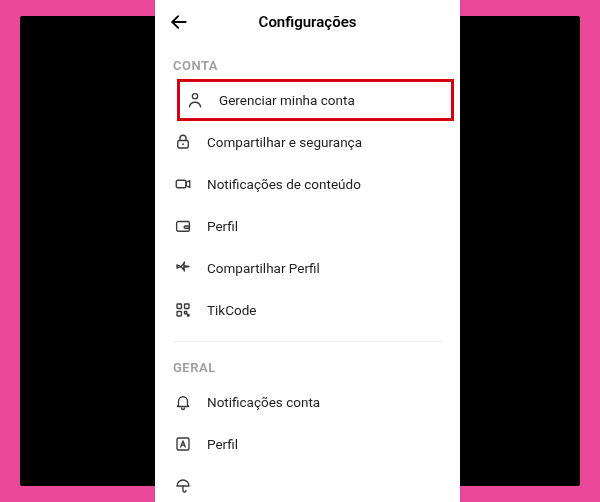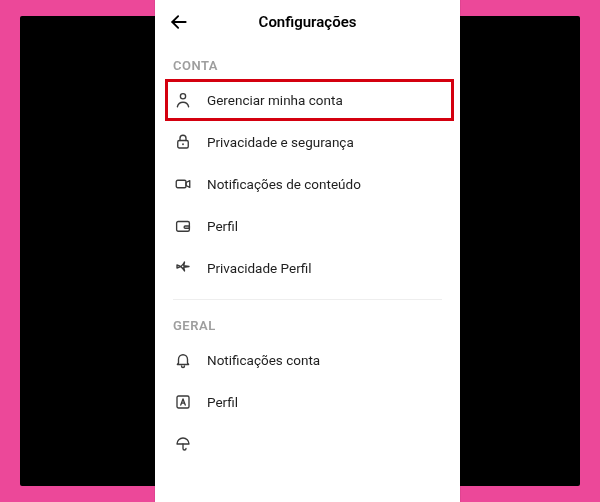--- a/index.html
+++ b/index.html
@@ -65,21 +65,21 @@
     padding: 14px 18px 6px 18px;
   }
   .row {
     display: flex;
     align-items: center;
     padding: 11px 18px 11px 18px;
     cursor: pointer;
   }
   .row.highlight {
     border: 3px solid #d4000f;
-    margin: 0 6px 0 10px;
+    margin: 0 6px 0 22px;
     padding-left: 5px;
     padding-right: 6px;
     padding-top: 8px;
     padding-bottom: 8px;
   }
   .row .icon {
     width: 20px;
     height: 20px;
     display: flex;
     align-items: center;
@@ -132,21 +132,21 @@
     </div>
 
     <div class="row">
       <span class="icon">
         <svg width="18" height="18" viewBox="0 0 24 24" fill="none" stroke="#3a3a3a" stroke-width="1.8" stroke-linecap="round" stroke-linejoin="round">
           <rect x="5" y="10" width="14" height="10" rx="2"></rect>
           <path d="M8 10V7a4 4 0 0 1 8 0v3"></path>
           <circle cx="12" cy="15" r="1.2" fill="#3a3a3a" stroke="none"></circle>
         </svg>
       </span>
-      <span class="label">Privacidade e segurança</span>
+      <span class="label">Compartilhar e segurança</span>
     </div>
 
     <div class="row">
       <span class="icon">
         <svg width="18" height="18" viewBox="0 0 24 24" fill="none" stroke="#3a3a3a" stroke-width="1.8" stroke-linecap="round" stroke-linejoin="round">
           <rect x="3" y="7" width="13" height="10" rx="2"></rect>
           <polygon points="16 10 21 7.5 21 16.5 16 14"></polygon>
         </svg>
       </span>
       <span class="label">Notificações de conteúdo</span>
@@ -161,23 +161,35 @@
       </span>
       <span class="label">Perfil</span>
     </div>
 
     <div class="row">
       <span class="icon">
         <svg width="18" height="18" viewBox="0 0 24 24" fill="none" stroke="#3a3a3a" stroke-width="1.8" stroke-linecap="round" stroke-linejoin="round">
           <path d="M4 12c4-1 8-4 10-8l-1 5 7 1-7 1 1 5c-2-4-6-7-10-8z" stroke-linejoin="round"></path>
         </svg>
       </span>
-      <span class="label">Privacidade Perfil</span>
-    </div>
-
+      <span class="label">Compartilhar Perfil</span>
+    </div>
+
+    <div class="row">
+      <span class="icon">
+        <svg width="18" height="18" viewBox="0 0 24 24" fill="none" stroke="#3a3a3a" stroke-width="1.8" stroke-linecap="round" stroke-linejoin="round">
+          <rect x="4" y="4" width="6" height="6" rx="1"></rect>
+          <rect x="14" y="4" width="6" height="6" rx="1"></rect>
+          <rect x="4" y="14" width="6" height="6" rx="1"></rect>
+          <rect x="14" y="14" width="3" height="3"></rect>
+          <rect x="18" y="18" width="2" height="2"></rect>
+        </svg>
+      </span>
+      <span class="label">TikCode</span>
+    </div>
 
     <div class="divider"></div>
 
     <div class="section-label">GERAL</div>
 
     <div class="row">
       <span class="icon">
         <svg width="18" height="18" viewBox="0 0 24 24" fill="none" stroke="#3a3a3a" stroke-width="1.8" stroke-linecap="round" stroke-linejoin="round">
           <path d="M6 16V11a6 6 0 0 1 12 0v5l1.5 2h-15L6 16z"></path>
           <path d="M10 20a2 2 0 0 0 4 0"></path>

